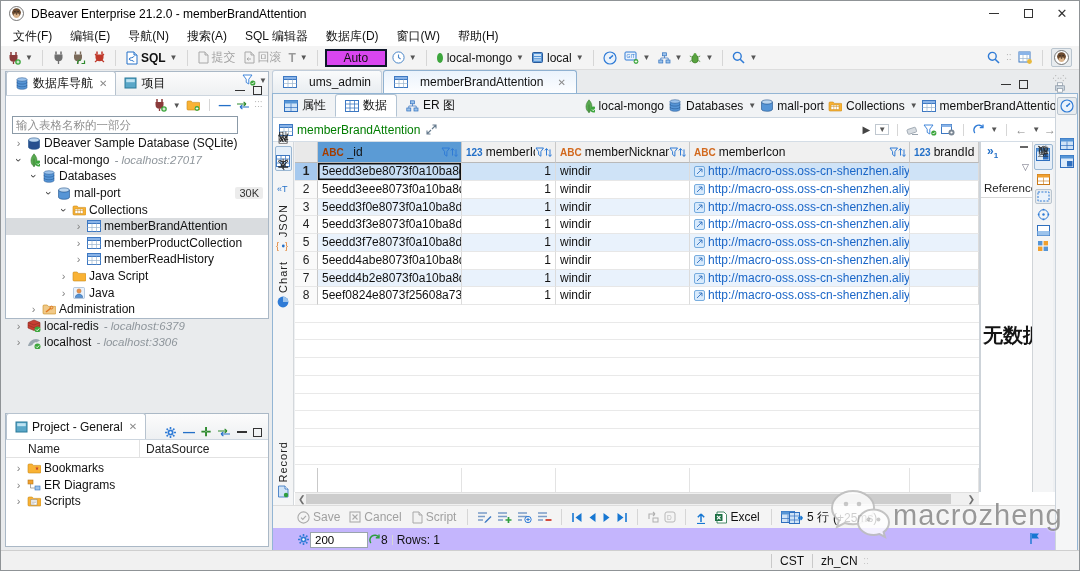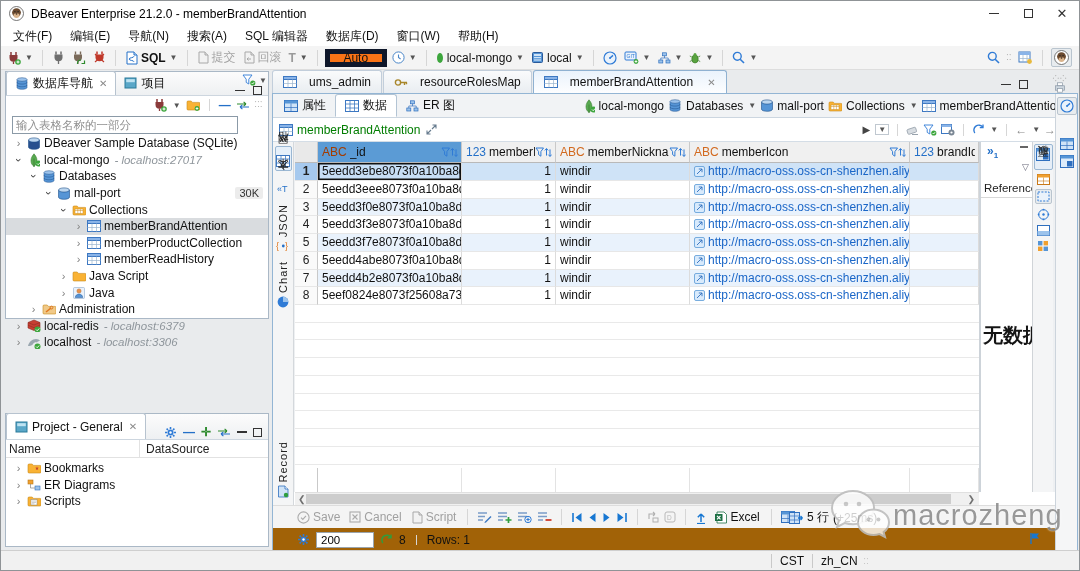--- a/index.html
+++ b/index.html
@@ -12,21 +12,21 @@
 .winbtn{width:34px;display:flex;align-items:center;justify-content:center;color:#333}
 .glyph-min{width:10px;height:1.5px;background:#333}
 .glyph-max{width:9px;height:9px;border:1.2px solid #333}
 .menubar{position:absolute;top:25px;left:0;right:0;height:20px;background:#fff;display:flex;align-items:center;padding-left:3px}
 .mitem{padding:2px 9px;white-space:nowrap}
 .toolbar{position:absolute;top:45px;left:0;right:0;height:24px;background:#f4f4f4;border-bottom:1px solid #ddd;display:flex;align-items:center;padding:0 4px;gap:3px}
 .tbtn{display:inline-flex;align-items:center;gap:3px;padding:1px 2px;white-space:nowrap}
 .dd{color:#555;font-size:8px;margin-left:1px}
 .vsep{width:1px;height:16px;background:#d6d6d6;margin:0 4px;flex:none}
 .gray{color:#a3a3a3}
-.combo{width:62px;height:18px;border:5px solid #0f172a;background:#f97316;display:inline-flex;align-items:center;justify-content:center}
+.combo{width:62px;height:18px;border:2px solid #0f172a;background:#d946ef;display:inline-flex;align-items:center;justify-content:center}
 .t-right{margin-left:auto;display:flex;align-items:center;gap:4px;padding-right:3px}
 .pressedbox{border:1px solid #b9c4ce;background:#e8ecef;border-radius:2px;padding:1px 2px;display:inline-flex}
 
 .workbench{position:absolute;top:69px;left:0;right:0;height:482px;background:#e9ebed}
 .panel{position:absolute;background:#fff;border:1px solid #aab8c6}
 .navpanel{left:4px;top:1px;width:264px;height:248px}
 .projpanel{left:4px;top:343px;width:264px;height:134px}
 .ptabbar{height:24px;background:linear-gradient(#fcfcfc,#eef0f2);border-bottom:1px solid #cdd6df;display:flex;align-items:flex-end}
 .ptab{display:inline-flex;align-items:center;gap:4px;height:24px;padding:0 8px;font-size:12px}
 .ptab.active{background:#fff;border:1px solid #b7c3cf;border-bottom:none;border-radius:3px 3px 0 0}
@@ -39,21 +39,21 @@
 .tree{position:absolute;left:0;right:0}
 .trow{display:flex;align-items:center;height:16.6px;white-space:nowrap;position:relative;cursor:default}
 .trow.sel{background:#d9dcdf}
 .exp{width:13px;flex:none;text-align:center;color:#808080;font-size:11px;display:inline-block}
 .exp.open{transform:rotate(90deg);color:#3f3f3f}
 .ticon{width:17px;flex:none;display:inline-flex;align-items:center;justify-content:center}
 .tlab{margin-left:2px}
 .tdet{color:#8f969c;font-style:italic;margin-left:5px;font-size:11.5px}
 .tbadge{position:absolute;right:5px;background:#ececec;padding:0 4px;border-radius:2px;font-size:11px;color:#333}
 .pcols{height:18px;border-bottom:1px solid #e2e2e2;display:flex;align-items:center;font-size:12px;color:#222}
-.pcols .c1{width:134px;padding-left:3px;border-right:1px solid #e2e2e2;height:100%;display:flex;align-items:center}
+.pcols .c1{width:134px;padding-left:22px;border-right:1px solid #e2e2e2;height:100%;display:flex;align-items:center}
 .pcols .c2{padding-left:6px}
 
 .editor{position:absolute;left:271px;top:0;width:806px;height:482px}
 .etabs{height:23px;display:flex;align-items:flex-end;background:transparent}
 .etab{display:inline-flex;align-items:center;gap:12px;height:23px;padding:0 10px;background:linear-gradient(#fafbfc,#e9edf1);border:1px solid #c2cedb;border-bottom:none;border-radius:3px 3px 0 0;margin-right:1px;white-space:nowrap}
 .etab.active{background:linear-gradient(#eaf3fc,#fdfeff);border-color:#8fb1d1}
 .ebody{position:absolute;top:23px;left:0;right:0;bottom:0;border:1px solid #93b5d4;background:#fff}
 .subtabs{position:absolute;top:0;left:0;right:0;height:24px;background:#f1f3f5;border-bottom:1px solid #ccd6e0;display:flex;align-items:flex-end;padding-left:2px}
 .stab{display:inline-flex;align-items:center;gap:4px;height:23px;padding:0 9px;white-space:nowrap}
 .stab.active{background:#fff;border:1px solid #b3c4d4;border-bottom:1px solid #fff;border-radius:3px 3px 0 0}
@@ -67,21 +67,21 @@
 
 .vtabs{position:absolute;left:0;top:48px;bottom:46px;width:21px;background:#f4f5f6;border-right:1px solid #d4d8dc;display:flex;flex-direction:column;align-items:center;padding:2px 0}
 .vtab{display:flex;flex-direction:column;align-items:center;gap:3px;padding:3px 0;margin:2px 0}
 .vtab.active{background:#e6f0fa;border:1px solid #9ab7d3;border-radius:2px}
 .vtext{writing-mode:vertical-rl;transform:rotate(180deg);font-size:11px;color:#222;letter-spacing:1px}
 
 .grid{position:absolute;left:22px;top:0;width:684px;bottom:0;background:#fff;overflow:hidden}
 .hcell{position:absolute;top:0;height:21px;background:#f0f0f0;border-right:1px solid #c9c9c9;border-bottom:1px solid #b9b9b9;display:flex;align-items:center;padding:0 3px 0 4px;white-space:nowrap;overflow:hidden}
 .hcell.selcol{background:#5b9bd5}
 .corner{background:#e9e9e9}
-.ctype{font-size:12px;font-weight:400;margin-right:3px;flex:none}
+.ctype{font-size:10px;font-weight:700;margin-right:3px;flex:none}
 .t-ABC{color:#d2691e}.t-123{color:#2470c8}
 .hcell.selcol .t-ABC{color:#a33c00}
 .hname{flex:1;overflow:hidden}
 .gcell{position:absolute;height:17.75px;border-right:1px solid #dcdcdc;border-bottom:1px solid #e7e7e7;padding:0 4px;line-height:17px;white-space:nowrap;overflow:hidden;background:#fff}
 .gcell.stripe{background:#e9f2fc}
 .gcell.selrow{background:#cfe3f7}
 .gcell.selcell{background:#c7def5;box-shadow:inset 0 0 0 1.6px #111}
 .gcell.num{text-align:right}
 .rn{background:#fafafa;text-align:center;padding:0;border-right:1px solid #c9c9c9;color:#222}
 .rn.selrow{background:#a6c9ee;font-weight:bold}
@@ -103,21 +103,21 @@
 .rightbar{position:absolute;top:0;right:0;bottom:0;width:22px;background:#f5f6f7;border-left:1px solid #ccd4dc;display:flex;flex-direction:column;align-items:center;padding-top:3px;gap:5px}
 .edragcol{display:flex;flex-direction:column;align-items:center;width:24px;margin-left:12px}
 .dots{color:#9a9a9a;font-size:8px;letter-spacing:1px;line-height:6px}
 
 .hscroll{position:absolute;left:22px;width:684px;bottom:46px;height:13px;background:#f0f0f0;border-top:1px solid #e0e0e0}
 .sthumb{position:absolute;left:11px;top:1px;height:10px;width:645px;background:#cdcdcd}
 .sarrow{position:absolute;top:0;color:#707070;font-size:9px;line-height:12px}
 .btoolbar{position:absolute;left:0;right:22px;bottom:23px;height:23px;background:#f4f4f4;border-top:1px solid #ddd;display:flex;align-items:center;padding-left:22px;gap:5px}
 .gl{color:#a0a0a0}
 .rowinfo{position:absolute;left:516px;top:0;height:23px;display:flex;align-items:center;gap:4px}
-.fetchbar{position:absolute;left:0;right:22px;bottom:0;height:23px;background:#a16207;display:flex;align-items:center;padding-left:24px;gap:6px}
+.fetchbar{position:absolute;left:0;right:22px;bottom:0;height:23px;background:#c4b5fd;display:flex;align-items:center;padding-left:24px;gap:0}
 .fetchinput{width:58px;height:16px;border:1px solid #9aa4ad;background:#fff;font-size:11.5px;padding-left:4px;font-family:"Liberation Sans",sans-serif}
 .flag{position:absolute;right:14px;top:4px}
 
 .statusbar{position:absolute;bottom:0;left:0;right:0;height:20px;background:#f1f1f1;border-top:1px solid #cfcfcf}
 .sgroup{position:absolute;left:762px;top:0;height:100%;display:flex;align-items:center;gap:0}
 .ssep{width:1px;height:14px;background:#c9c9c9;margin:0 8px}
 .sdots{color:#b5b5b5;font-size:8px;letter-spacing:1px;margin-left:6px}
 
 .watermark{position:absolute;left:828px;top:486px;display:flex;align-items:center;opacity:.88;pointer-events:none}
 .wmtext{font-size:29px;color:#8c8c8c;letter-spacing:1px;text-shadow:0 0 2px #fff;margin-left:2px}
@@ -663,29 +663,20 @@
       <div class="etabs" id="etabs">
           <span class="etab">
             <span class="icon">
               <svg width="14" height="12" viewBox="0 0 14 12">
                 <rect x=".5" y=".5" width="13" height="11" fill="#fff" stroke="#3d78c2"></rect>
                 <rect x=".5" y=".5" width="13" height="3" fill="#8ab4e8" stroke="#3d78c2"></rect>
                 <path d="M5 3.5v8M9.5 3.5v8M.5 7.5h13" stroke="#9ab4cf" stroke-width=".7"></path>
               </svg>
             </span>
             <span>ums_admin</span>
-          </span>
-          <span class="etab">
-            <span class="icon">
-              <svg width="14" height="11" viewBox="0 0 14 11">
-                <circle cx="4" cy="5.5" r="2.6" fill="none" stroke="#a8862a" stroke-width="1.4"></circle>
-                <path d="M6.6 5.5H13M10.5 5.5v2.4M12.5 5.5v1.8" stroke="#a8862a" stroke-width="1.4"></path>
-              </svg>
-            </span>
-            <span>resourceRolesMap</span>
           </span>
           <span class="etab active">
             <span class="icon">
               <svg width="14" height="12" viewBox="0 0 14 12">
                 <rect x=".5" y=".5" width="13" height="11" fill="#fff" stroke="#3d78c2"></rect>
                 <rect x=".5" y=".5" width="13" height="3" fill="#8ab4e8" stroke="#3d78c2"></rect>
                 <path d="M5 3.5v8M9.5 3.5v8M.5 7.5h13" stroke="#9ab4cf" stroke-width=".7"></path>
               </svg>
             </span>
             <span>memberBrandAttention</span>

